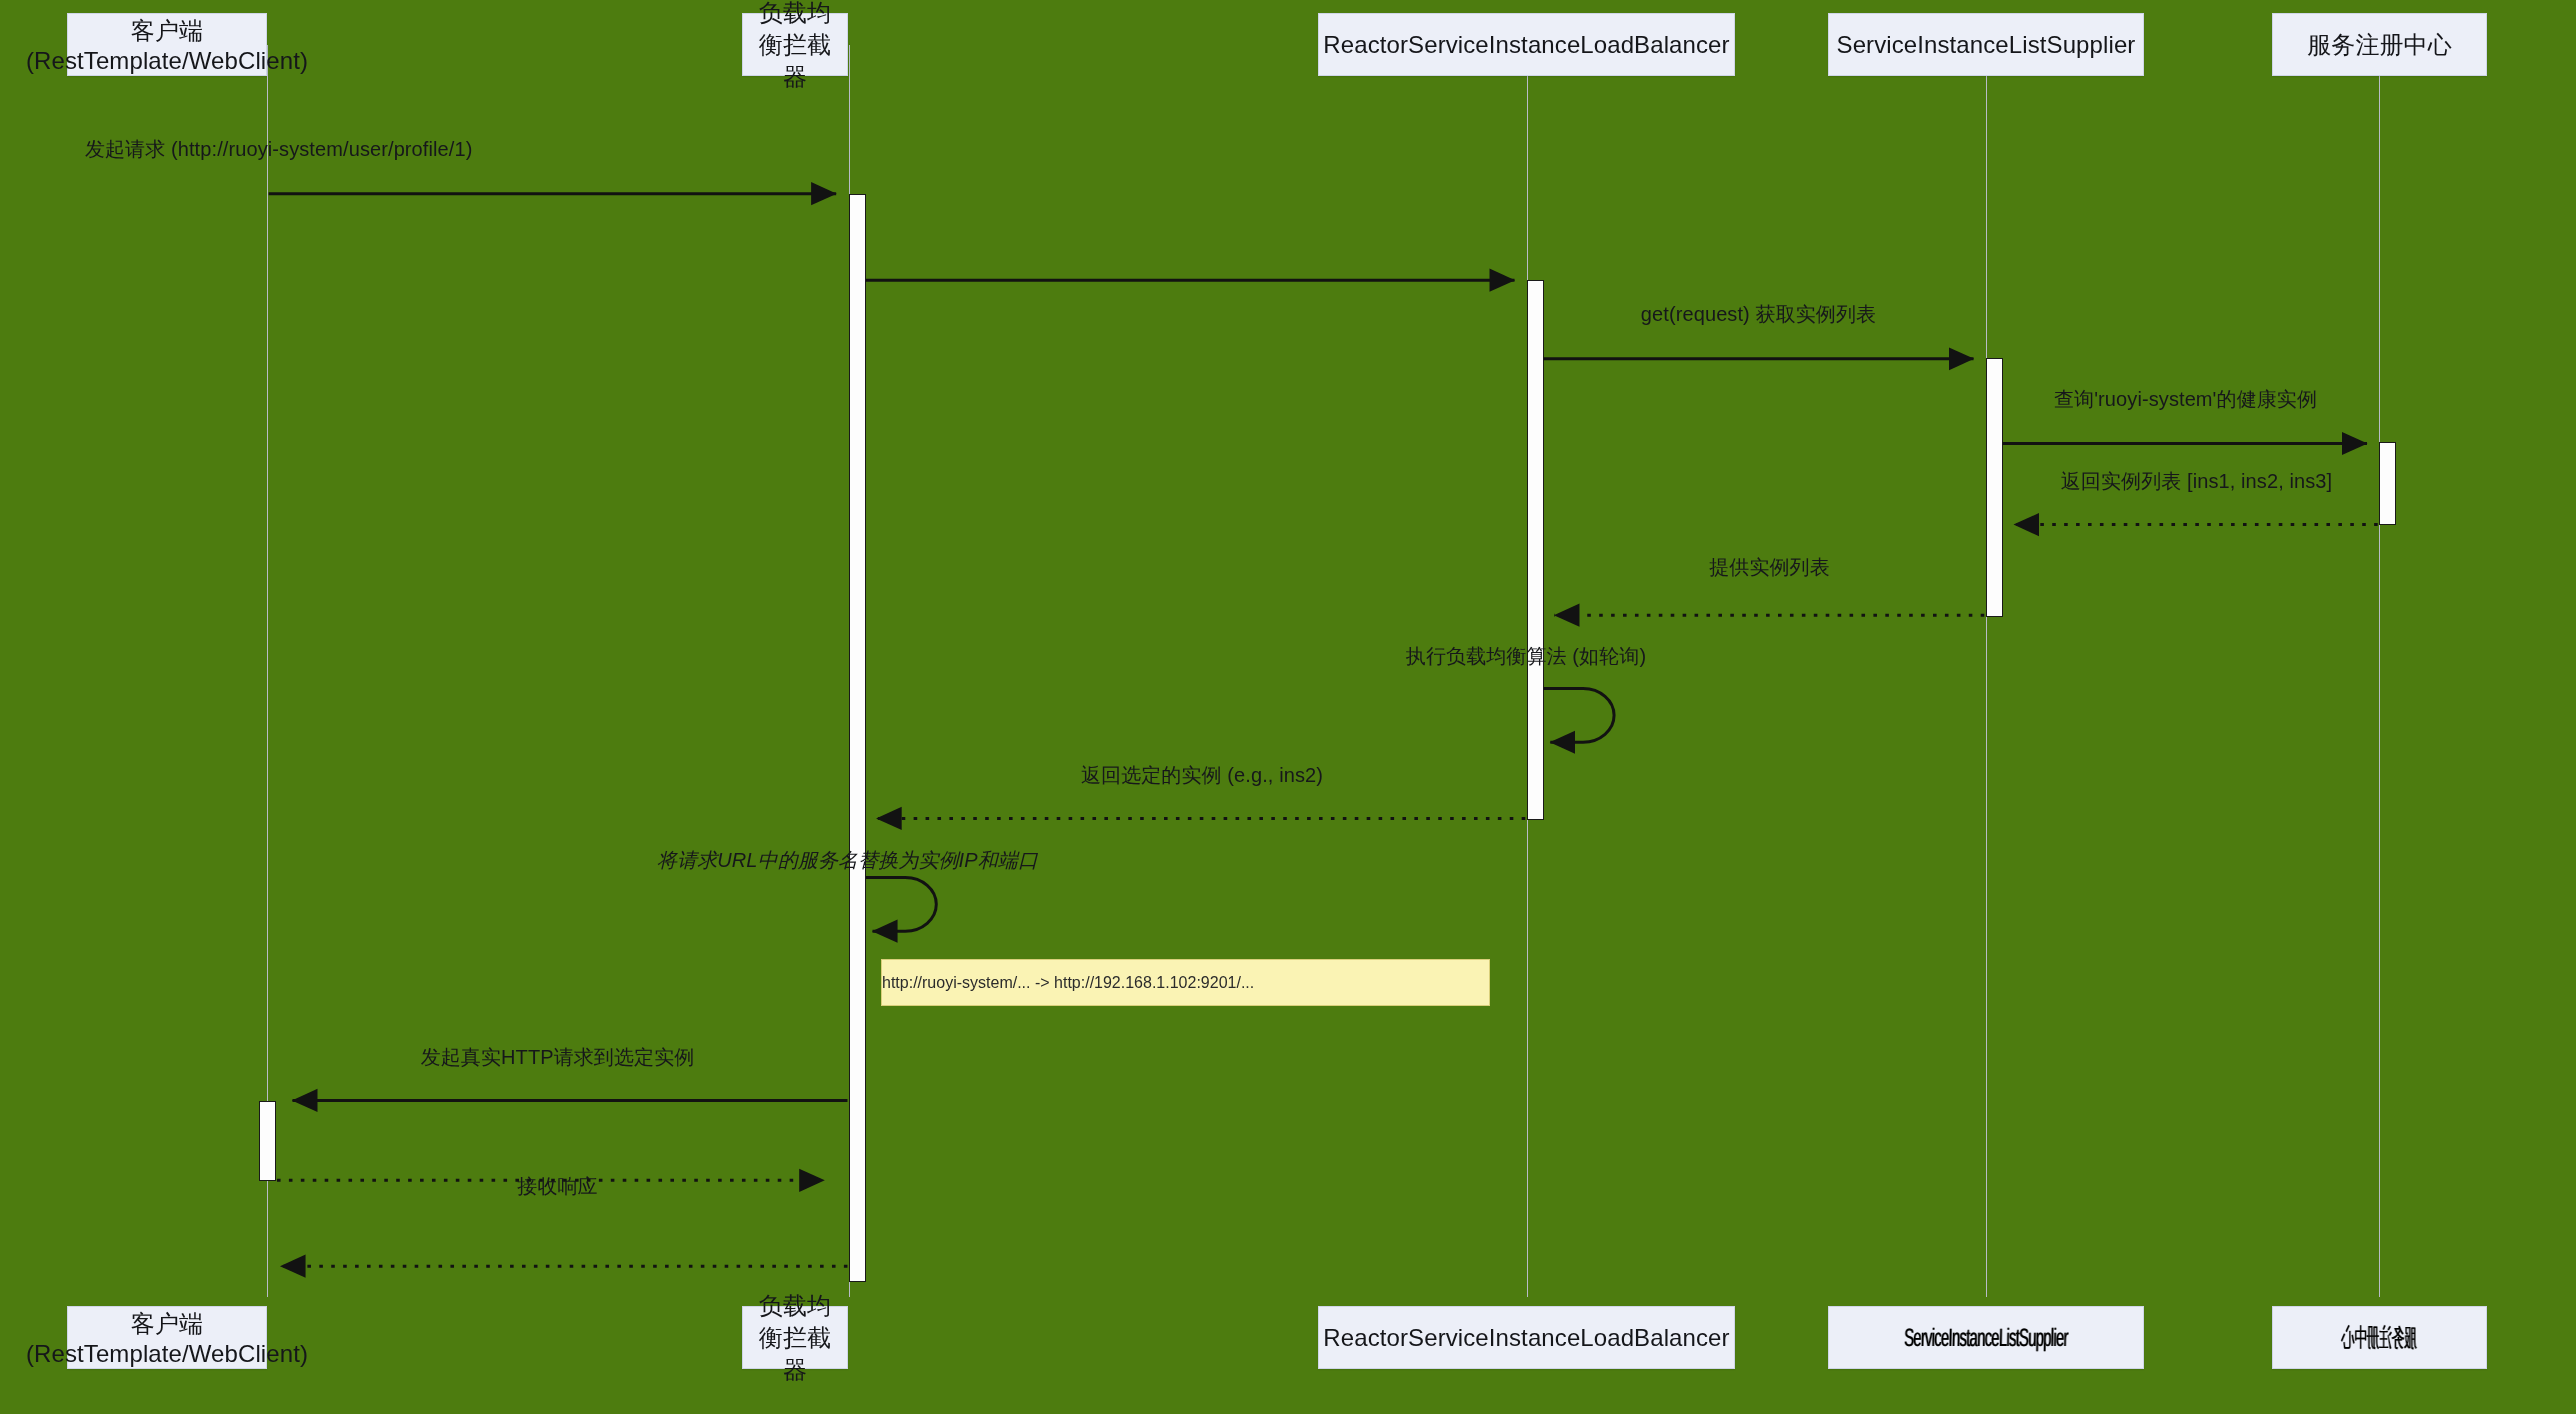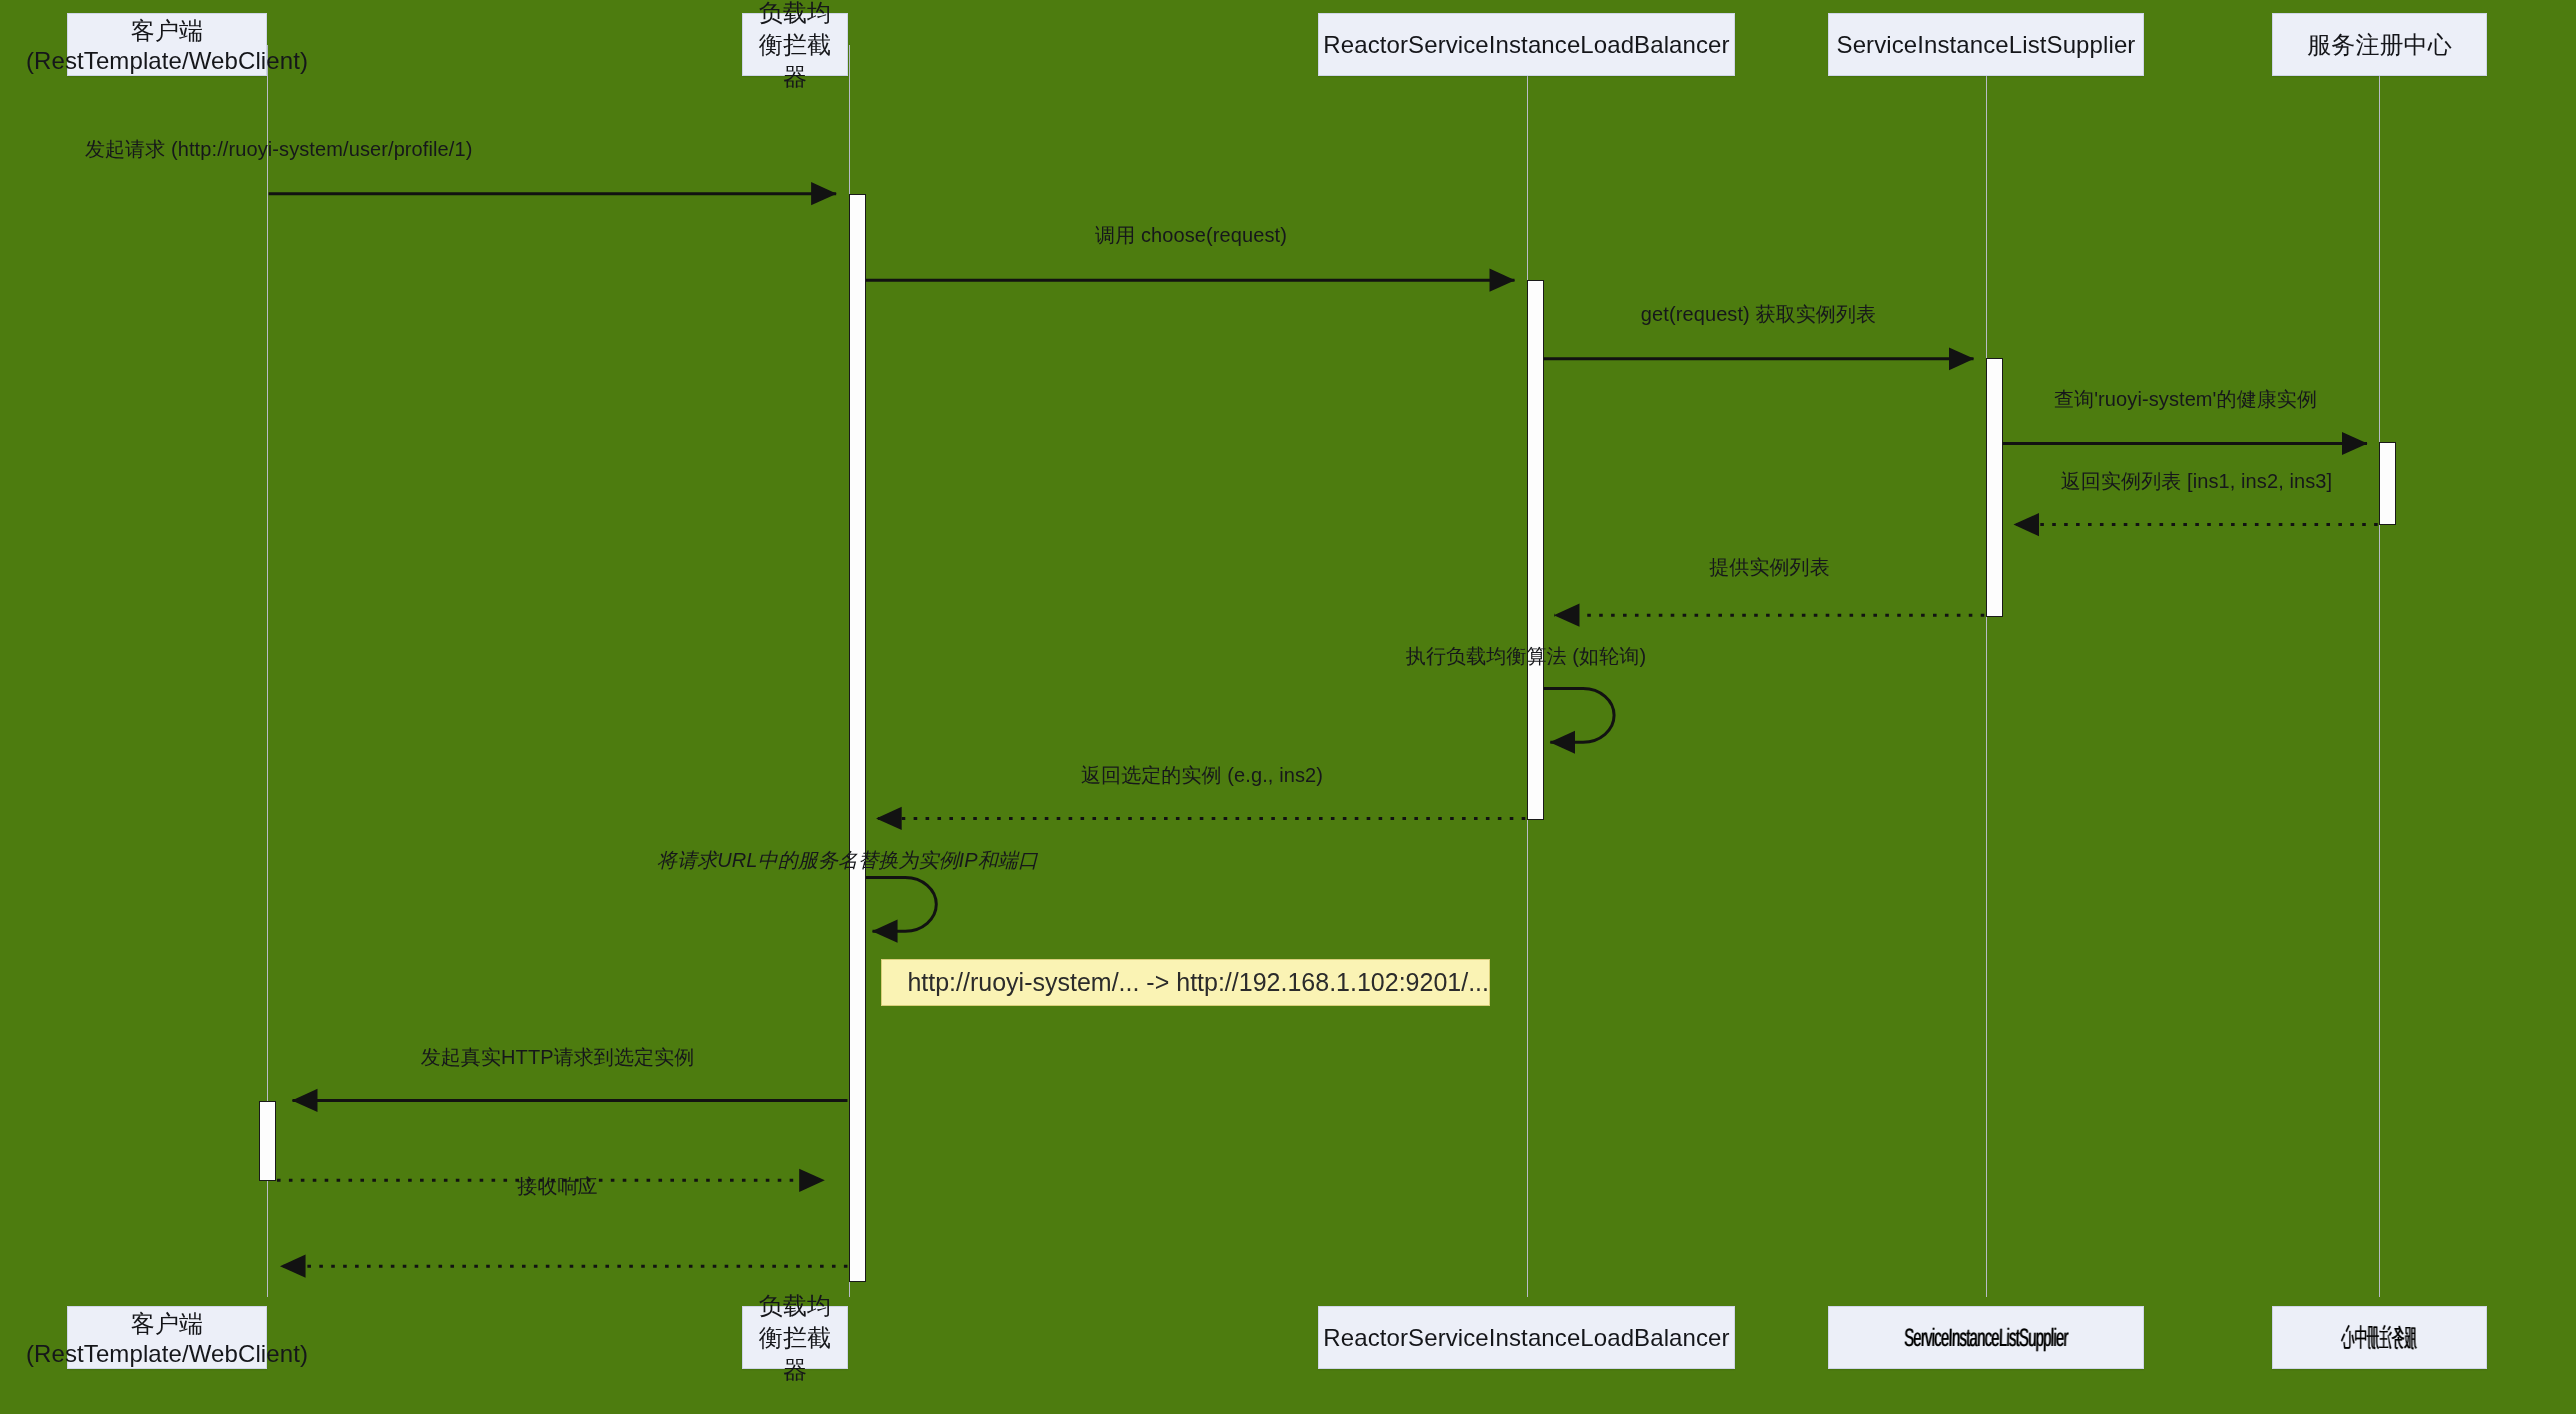--- a/index.html
+++ b/index.html
@@ -42,22 +42,22 @@
     color:#16171b;
     white-space:nowrap;
     text-align:center;
     letter-spacing:0.1px;
   }
   .note{
     position:absolute;
     background:#FAF3B4;
     border:0.6px solid #d9cf7a;
     color:#2b2b2b;
-    font-size:25px;
-    display:flex;align-items:center;justify-content:flex-end;
+    font-size:16px;
+    display:flex;align-items:center;justify-content:flex-start;
     box-sizing:border-box;
     white-space:nowrap;
   }
   svg.overlay{position:absolute;left:0;top:0;width:2576px;height:1414px;pointer-events:none;}
 </style>
 </head>
 <body>
 
 <div id="stage">
 
@@ -134,21 +134,20 @@
     <path d="M1452,1472 L1518,1472 A52,45 0 0 1 1518,1562 L1463,1562" fill="none" stroke="#121212" stroke-width="5" marker-end="url(#solidArrowL)"></path>
 
     <line x1="1421" y1="1846" x2="490" y2="1846" stroke="#121212" stroke-width="5" marker-end="url(#solidArrowL)"></line>
 
     <line x1="464" y1="1980" x2="1382" y2="1980" stroke="#121212" stroke-width="5" stroke-dasharray="6,14" marker-end="url(#solidArrowR)"></line>
 
     <line x1="1421" y1="2124" x2="470" y2="2124" stroke="#121212" stroke-width="5" stroke-dasharray="6,14" marker-end="url(#solidArrowL)"></line>
   </svg>
 
   <div class="msg-label" style="left:267px;top:136px;width:584px;transform:translateX(-48%);">发起请求 (http://ruoyi-system/user/profile/1)</div>
-  <div class="msg-label" style="left:866px;top:222px;width:650px;">调用 choose(request)</div>
   <div class="msg-label" style="left:1544px;top:301px;width:429px;">get(request) 获取实例列表</div>
   <div class="msg-label" style="left:2003px;top:386px;width:365px;">查询'ruoyi-system'的健康实例</div>
   <div class="msg-label" style="left:2014px;top:468px;width:365px;">返回实例列表 [ins1, ins2, ins3]</div>
   <div class="msg-label" style="left:1555px;top:554px;width:429px;">提供实例列表</div>
   <div class="msg-label" style="left:1377px;top:643px;width:298px;">执行负载均衡算法 (如轮询)</div>
   <div class="msg-label" style="left:877px;top:762px;width:650px;">返回选定的实例 (e.g., ins2)</div>
   <div class="msg-label" style="left:633px;top:847px;width:429px;font-style:italic;">将请求URL中的服务名替换为实例IP和端口</div>
   <div class="msg-label" style="left:280px;top:1044px;width:555px;">发起真实HTTP请求到选定实例</div>
   <div class="msg-label" style="left:280px;top:1125px;width:555px;margin-top:48px;">接收响应</div>
 

